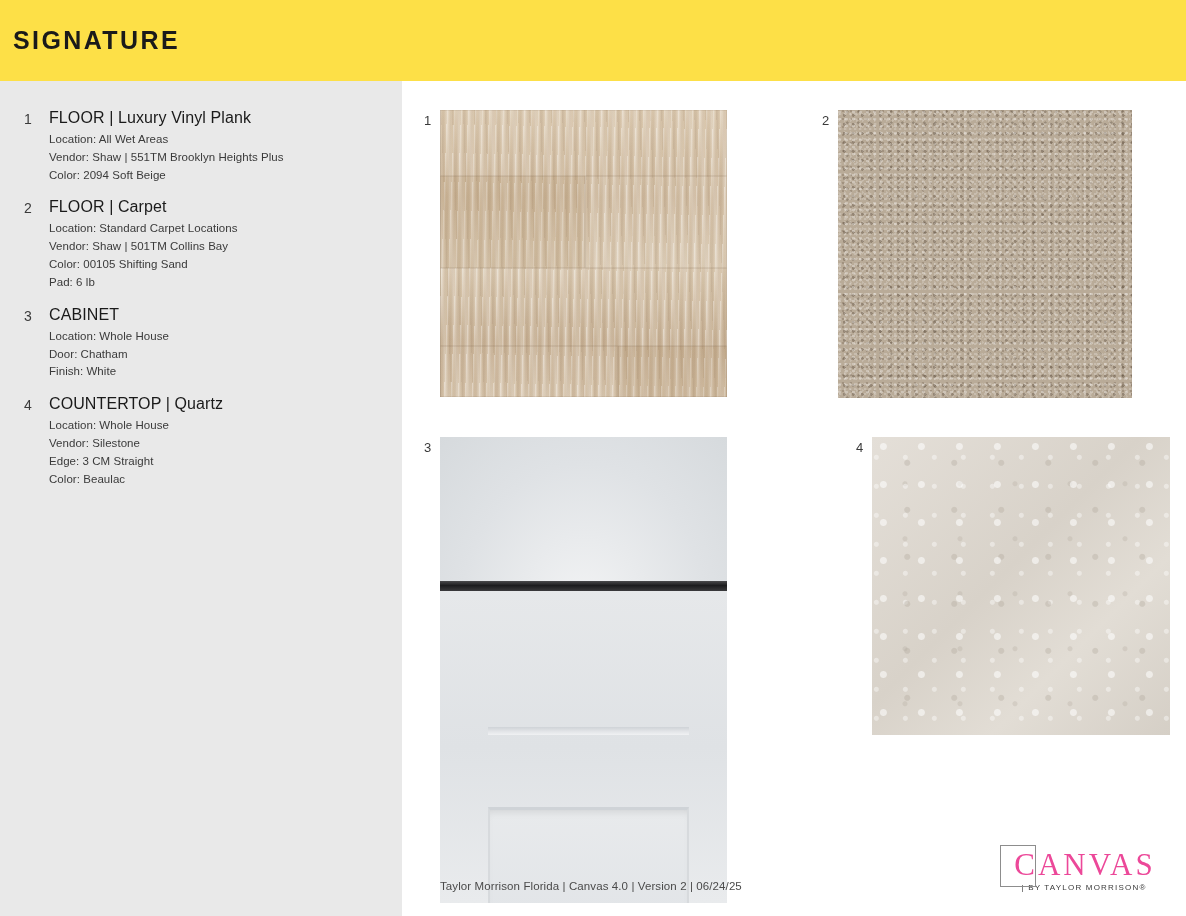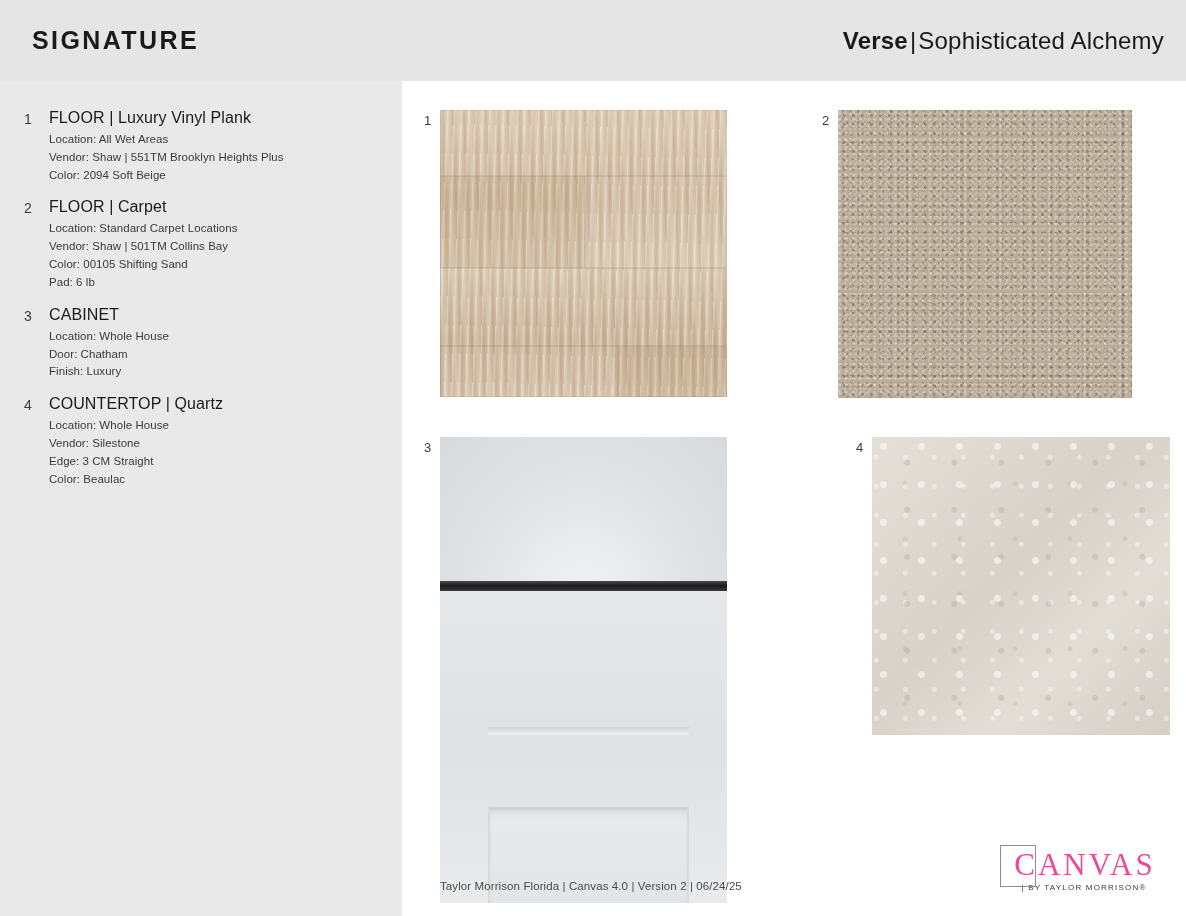--- a/index.html
+++ b/index.html
@@ -15,26 +15,26 @@
     overflow: hidden;
     position: relative;
   }
 
   
   .header {
     position: absolute;
     left: 0; top: 0;
     width: 1186px;
     height: 81px;
-    background: #e5e5e5;
+    background: #fde047;
     display: flex;
     align-items: center;
     justify-content: space-between;
     box-sizing: border-box;
-    padding: 0 22px 0 32px;
+    padding: 0 22px 0 13px;
   }
   .brand {
     font-size: 25px;
     font-weight: bold;
     letter-spacing: 2.4px;
     color: #1a1a1a;
   }
   .collection {
     font-size: 24px;
     color: #1a1a1a;
@@ -226,23 +226,20 @@
     margin-top: 3px;
     text-align: center;
     padding-right: 2px;
   }
 </style>
 </head>
 <body>
 
 <div class="header">
   <div class="brand">SIGNATURE</div>
-  <div class="collection">
-    <span class="bold">Verse</span><span class="sep">|</span><span class="light">Sophisticated Alchemy</span>
-  </div>
 </div>
 
 <div class="left-panel">
 
   <div class="spec-item">
     <div class="spec-num">1</div>
     <div class="spec-title">FLOOR | Luxury Vinyl Plank</div>
     <div class="spec-line">Location: All Wet Areas</div>
     <div class="spec-line">Vendor: Shaw | 551TM Brooklyn Heights Plus</div>
     <div class="spec-line">Color: 2094 Soft Beige</div>
@@ -255,21 +252,21 @@
     <div class="spec-line">Vendor: Shaw | 501TM Collins Bay</div>
     <div class="spec-line">Color: 00105 Shifting Sand</div>
     <div class="spec-line">Pad: 6 lb</div>
   </div>
 
   <div class="spec-item">
     <div class="spec-num">3</div>
     <div class="spec-title">CABINET</div>
     <div class="spec-line">Location: Whole House</div>
     <div class="spec-line">Door: Chatham</div>
-    <div class="spec-line">Finish: Luxury</div>
+    <div class="spec-line">Finish: White</div>
   </div>
 
   <div class="spec-item">
     <div class="spec-num">4</div>
     <div class="spec-title">COUNTERTOP | Quartz</div>
     <div class="spec-line">Location: Whole House</div>
     <div class="spec-line">Vendor: Silestone</div>
     <div class="spec-line">Edge: 3 CM Straight</div>
     <div class="spec-line">Color: Beaulac</div>
   </div>

